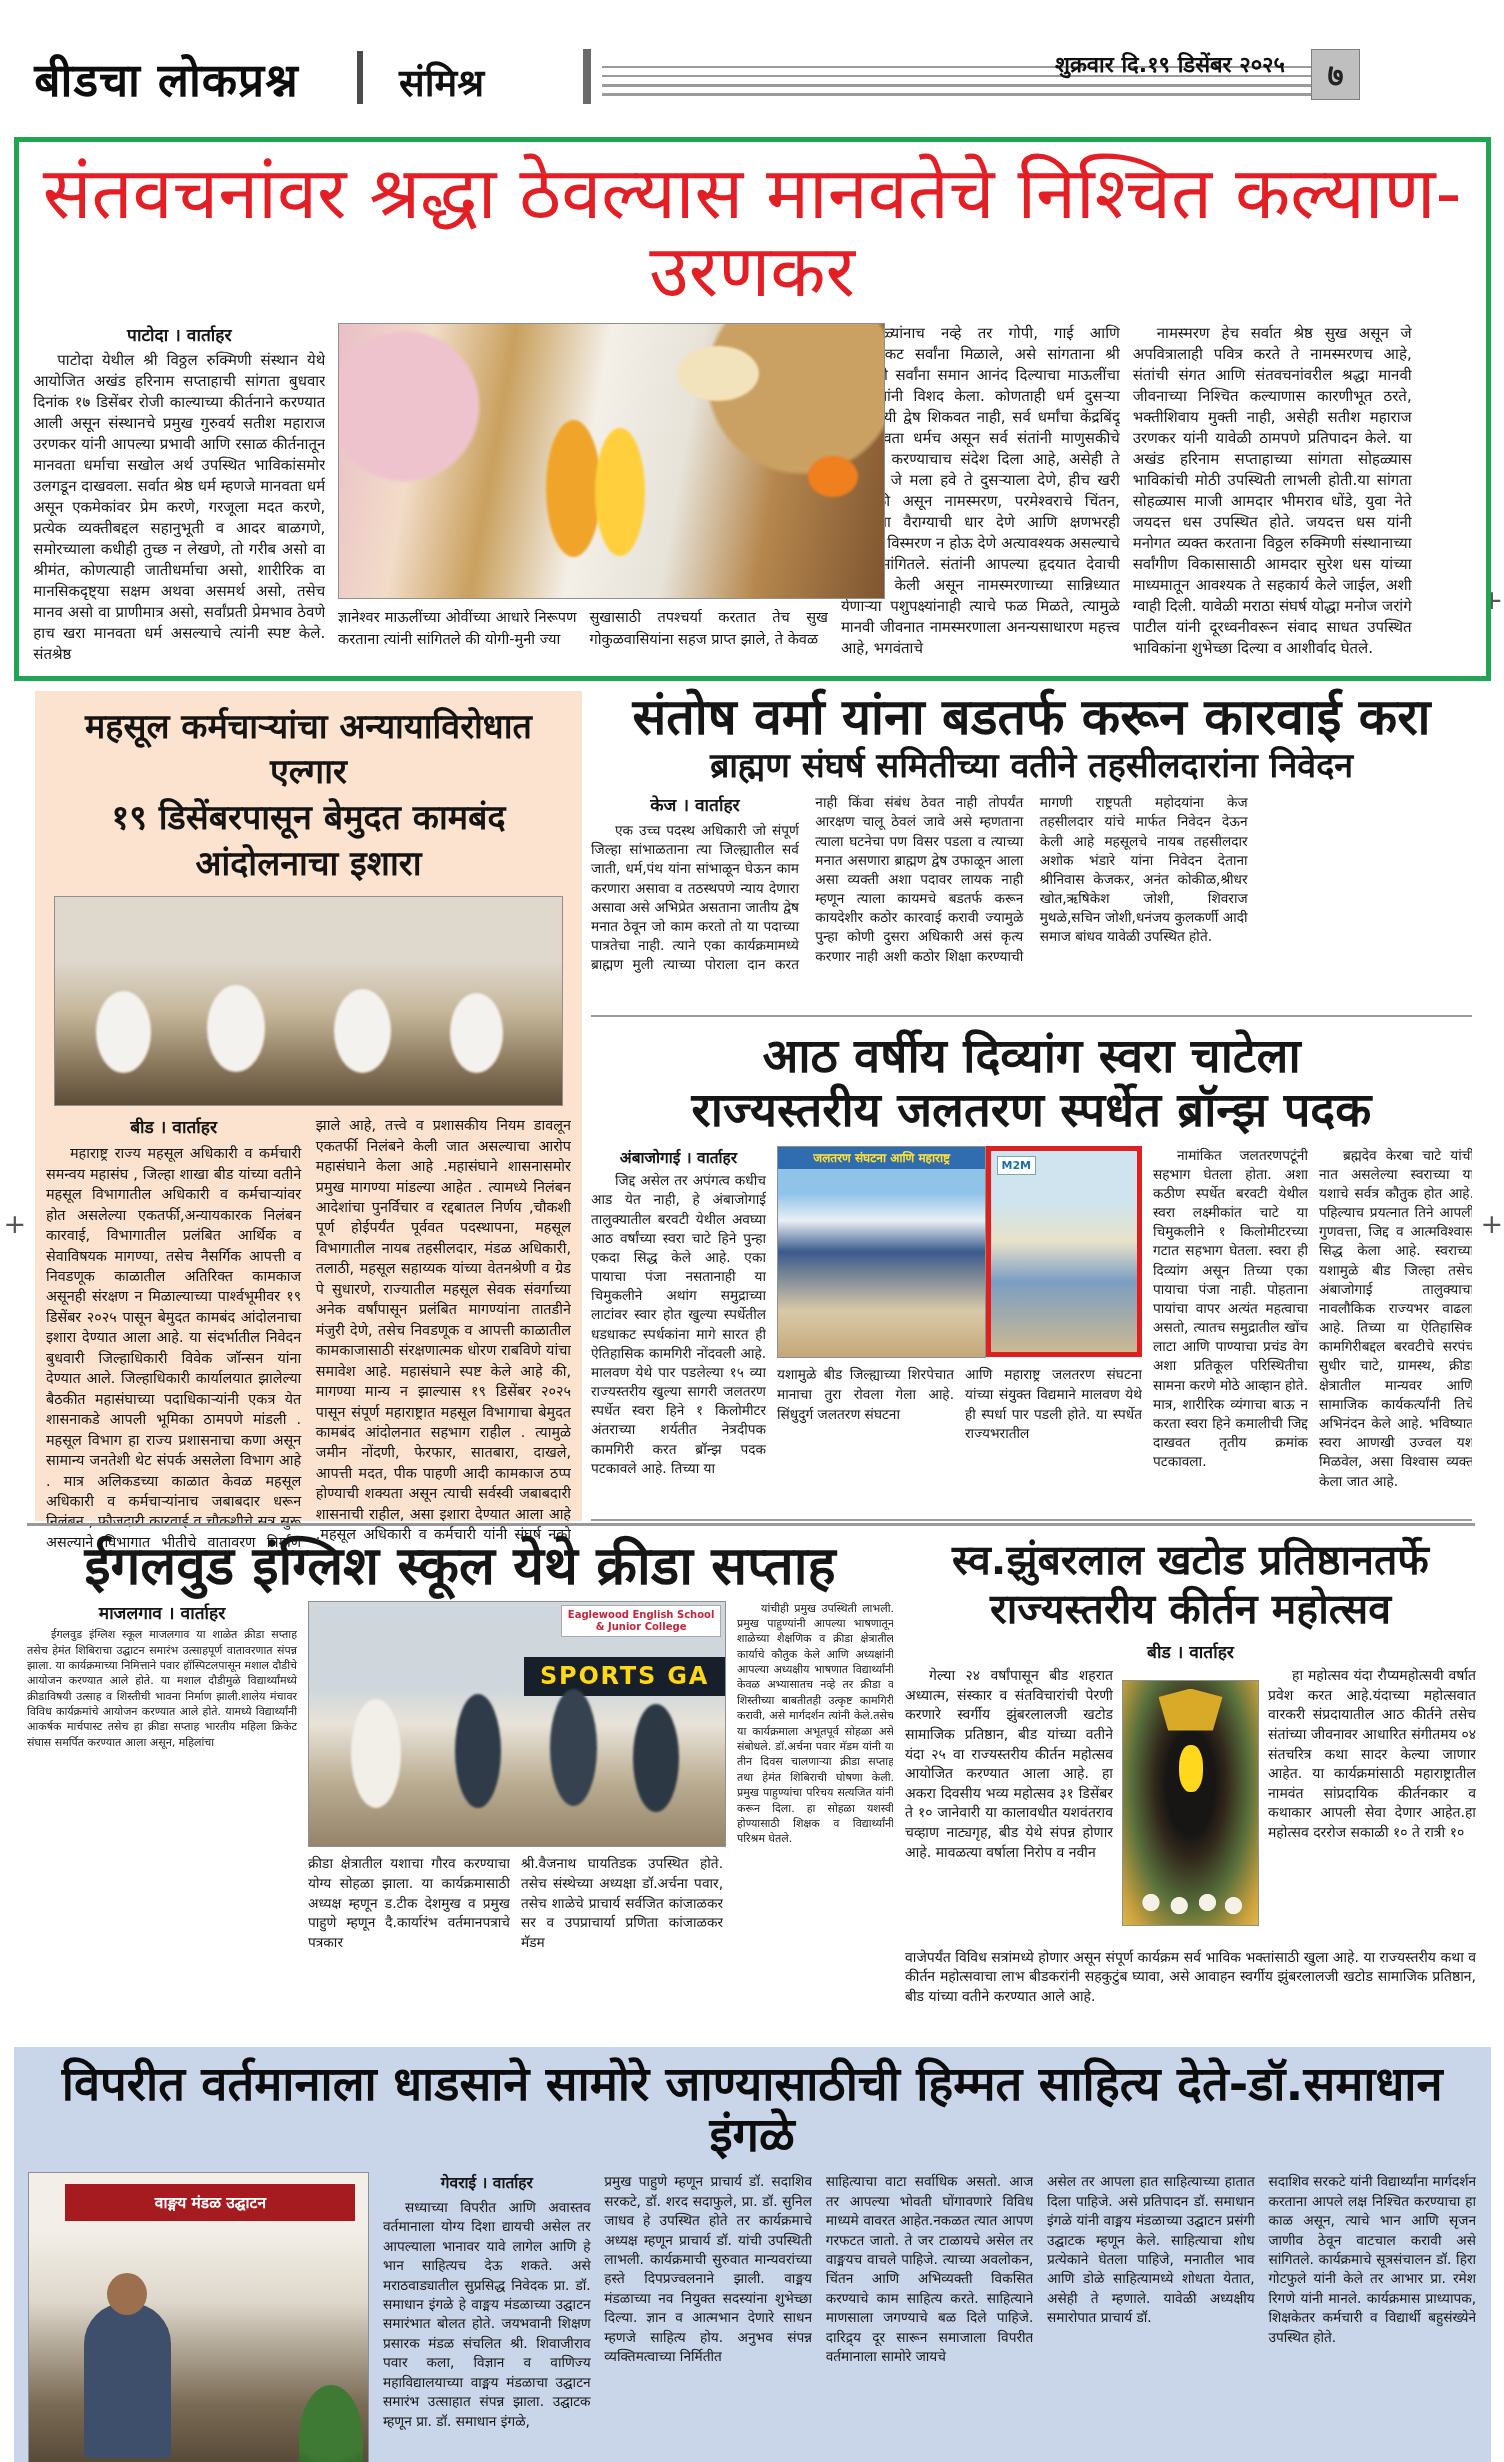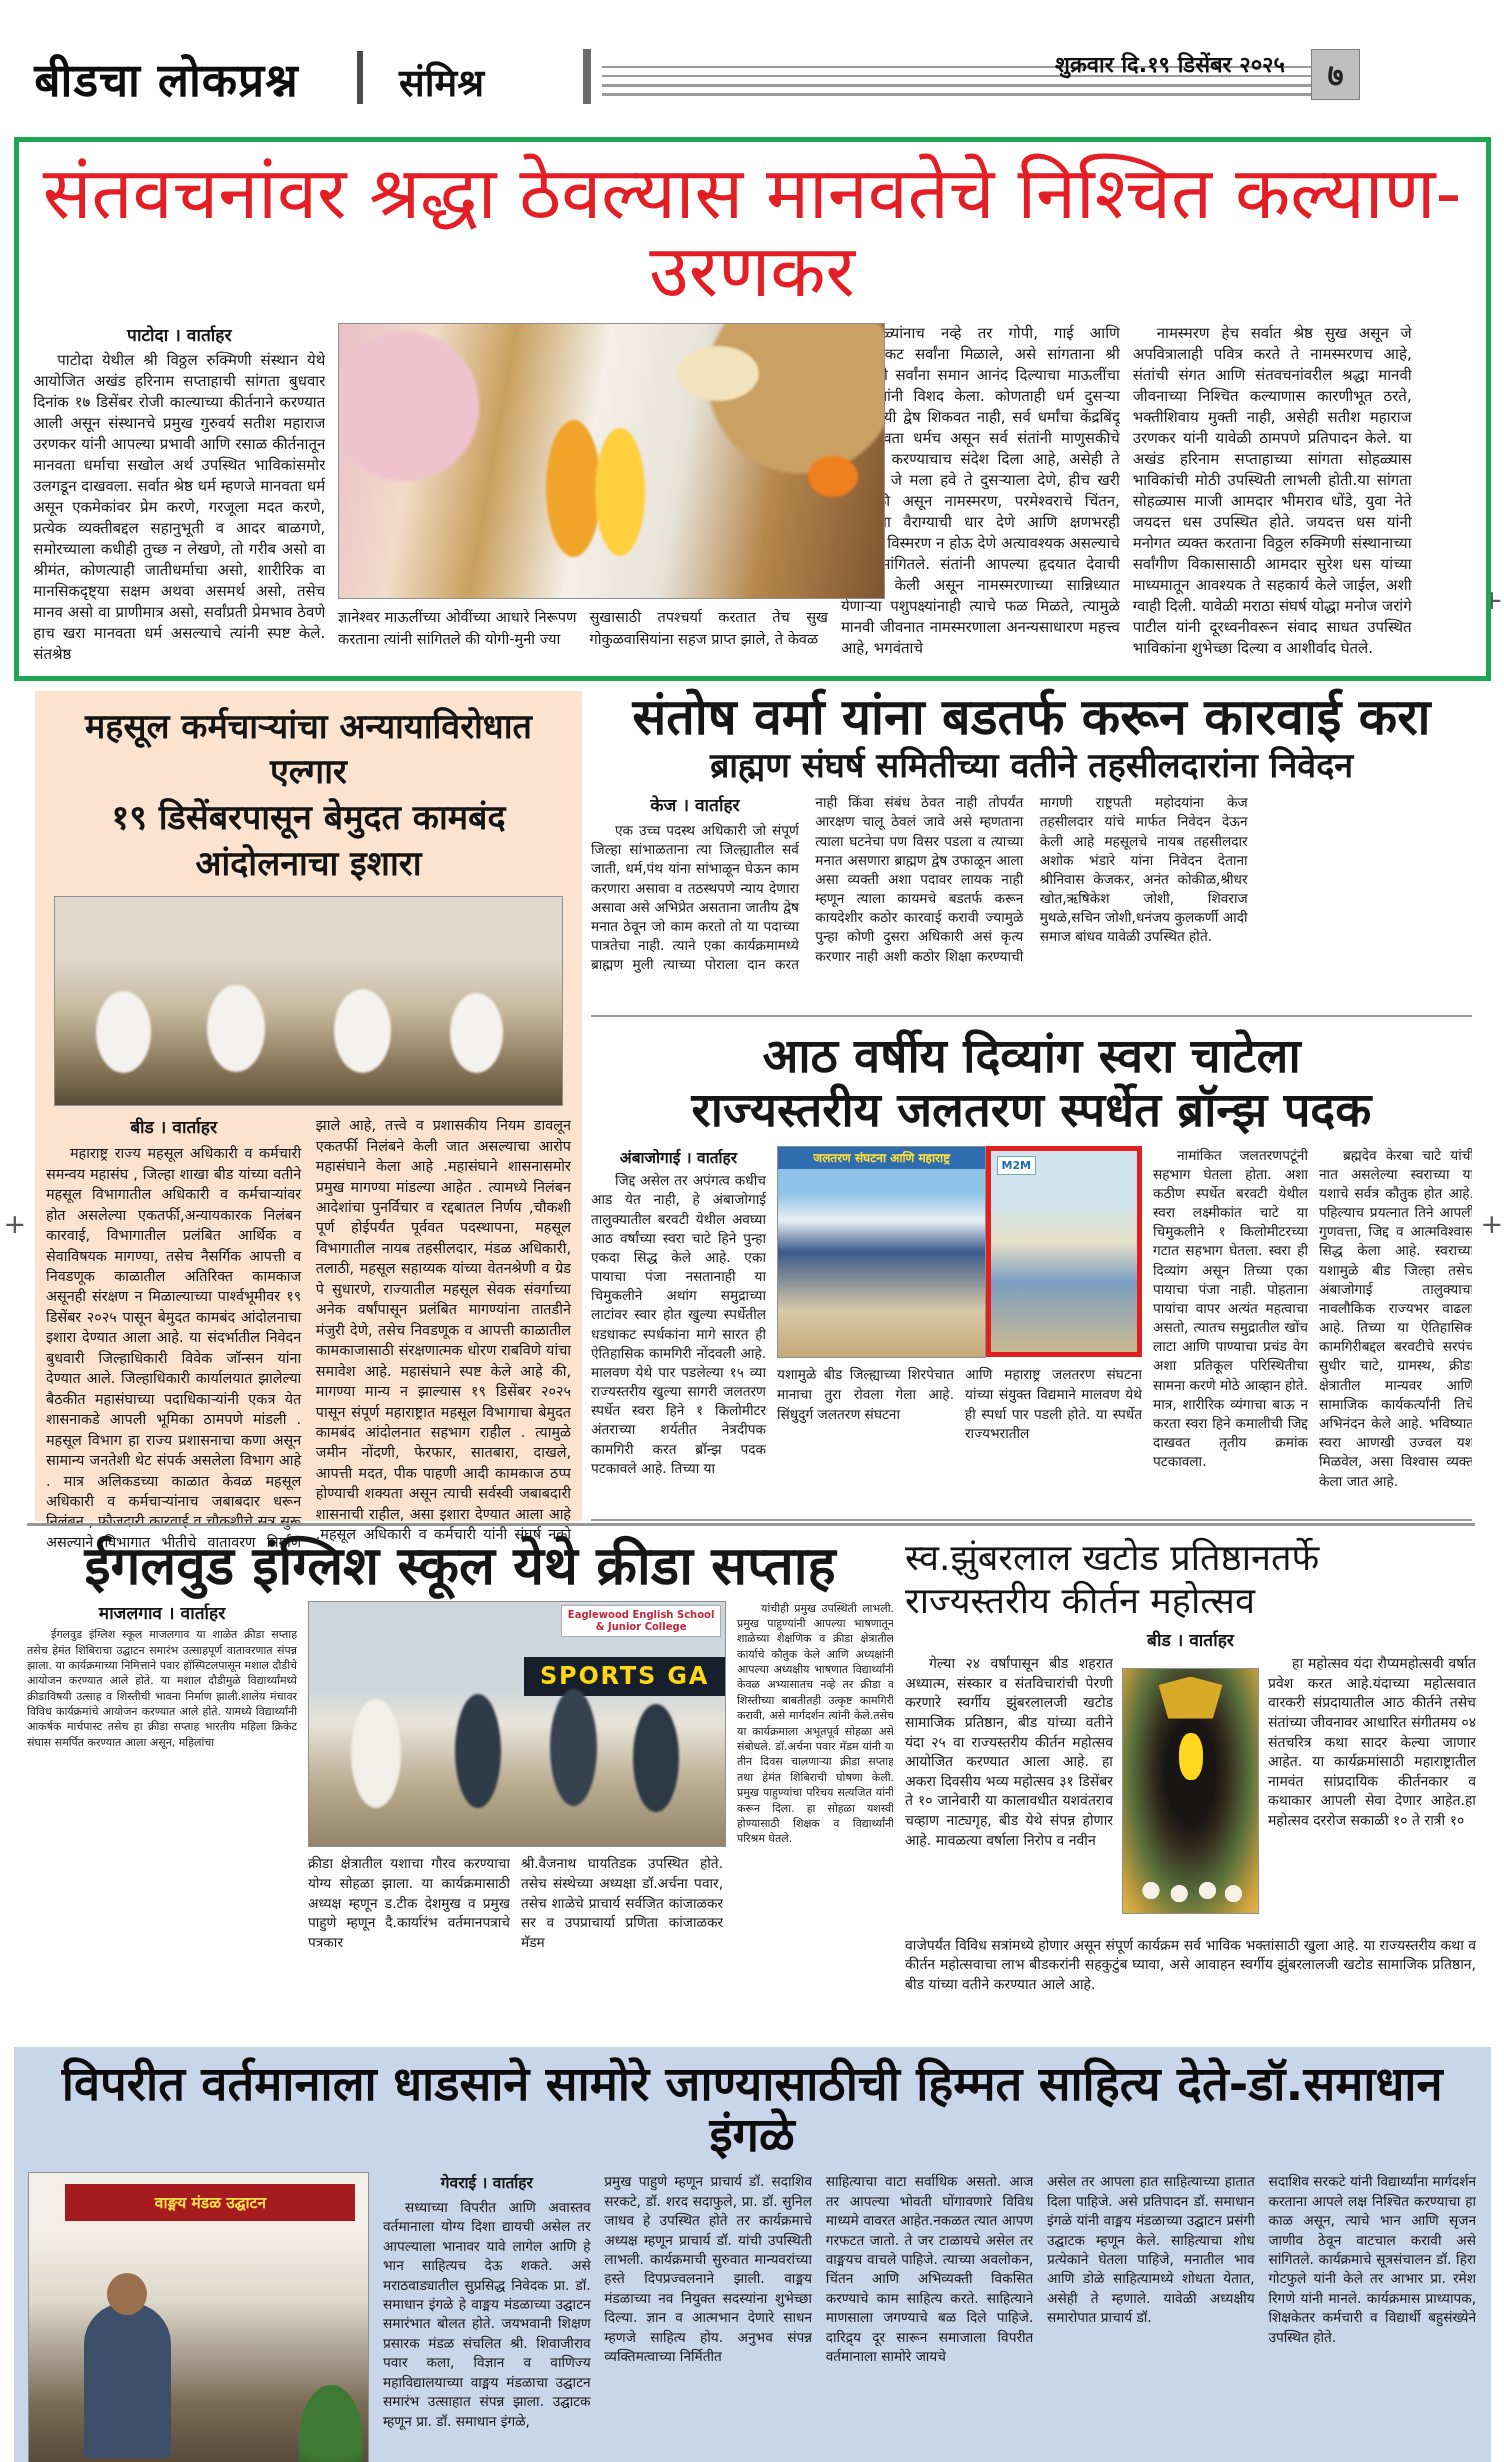--- a/index.html
+++ b/index.html
@@ -79,42 +79,42 @@
   .eg-photo{width:416px;height:244px;background:
       linear-gradient(180deg,#cfd6dc 0 35%,#e8e3d8 50%,#b9ab90 75%,#94846a 100%);}
   .eg-photo .board{position:absolute;top:3.6px;right:3.6px;width:155px;background:#fff;border:0.9px solid #aaa;color:#c2273d;font-size:10px;font-weight:800;text-align:center;padding:2.7px 1.8px;line-height:1.2;}
   .eg-photo .sports{position:absolute;top:55px;right:0;width:201px;background:#17202a;color:#ffd714;font-size:24px;font-weight:900;text-align:center;padding:5.5px 0;letter-spacing:1.8px;}
   .eg-minis{display:flex;gap:11px;margin-top:7.3px;}
   .eg-minis .cap{width:202px;font-size:13.7px;}
   .eg-colr{width:157px;flex:none;}
   .eagle .body{font-size:11px;}
   
   .kirtan{position:absolute;top:1534px;left:905px;width:571px;height:503px;box-sizing:border-box;}
-  .kirtan h2{margin:1.8px 0 0 0;font-size:36px;font-weight:400;line-height:1.2;}
+  .kirtan h2{margin:1.8px 0 0 0;text-align:center;font-size:41px;font-weight:700;line-height:1.2;}
   .kirtan .dl{margin-top:5.5px;}
   .kirtan-row{display:flex;gap:9px;height:274px;overflow:hidden;margin-top:1.8px;}
   .kt-col{flex:1;}
   .kt-img{width:135px;height:244px;flex:none;align-self:center;background:
       radial-gradient(ellipse at 50% 42%,#181614 0 26%,#32291c 38%,#59703c 62%,#caa13e 88%,#e0b84a 100%);}
   .kt-img .crown{position:absolute;top:7.3px;left:50%;transform:translateX(-50%);width:64px;height:42px;background:#d9a928;clip-path:polygon(15% 100%,0 20%,50% 0,100% 20%,85% 100%);}
   .kt-img .tilak{position:absolute;top:64px;left:50%;transform:translateX(-50%);width:24px;height:47px;background:#ffd71c;border-radius:45%;}
   .kt-img .garland{position:absolute;bottom:7.3px;left:11px;right:11px;height:31px;background:
       radial-gradient(circle at 15% 50%,#f5f1e6 0 8.2px,transparent 9px),
       radial-gradient(circle at 40% 60%,#f5f1e6 0 8.2px,transparent 9px),
       radial-gradient(circle at 65% 50%,#f5f1e6 0 8.2px,transparent 9px),
       radial-gradient(circle at 88% 60%,#f5f1e6 0 8.2px,transparent 9px);}
   .kirtan .body{font-size:14px;}
   .kt-foot{margin-top:7.3px;font-size:14px;line-height:1.4;text-align:justify;overflow:hidden;height:109px;}
   
   .sahitya{position:absolute;top:2047px;left:13.7px;width:1477px;height:429px;background:#c9d6ea;box-sizing:border-box;padding:9px 14.6px;}
   .sahitya h2{margin:1.8px 0 11px 0;text-align:center;font-size:47px;font-weight:900;line-height:1.1;color:#0c0c0c;}
   .sah-row{display:flex;gap:13.7px;height:328px;overflow:hidden;}
   .sah-photo{width:339px;height:321px;flex:none;background:
       linear-gradient(180deg,#f3efe8 0 18%,#ded7cb 40%,#7a6b55 72%,#46392a 100%);}
-  .sah-photo .banner{position:absolute;top:11px;left:36px;right:12.8px;background:#a61b1f;color:#fde047;font-size:15.5px;font-weight:800;text-align:center;padding:7.3px 1.8px;}
+  .sah-photo .banner{position:absolute;top:11px;left:36px;right:12.8px;background:#a61b1f;color:#ffffff;font-size:15.5px;font-weight:800;text-align:center;padding:7.3px 1.8px;}
   .sah-photo .plant{position:absolute;bottom:0;right:5.5px;width:64px;height:109px;background:radial-gradient(circle at 50% 20%,#3e7a33 0 55%,#2c5a25 80%);border-radius:50% 50% 7.3px 7.3px;}
   .sah-photo .man{position:absolute;bottom:36px;left:55px;width:87px;height:155px;background:#3d4f6b;border-radius:41px 41px 5.5px 5.5px;}
   .sah-photo .head{position:absolute;bottom:179px;left:78px;width:40px;height:42px;background:#9c6f4e;border-radius:50%;}
   .sah-col{flex:1;font-size:13.7px;line-height:1.42;text-align:justify;overflow:hidden;}
   .sah-col .dl{font-size:15.5px;}
 </style>
 </head>
 <body>
 
 <div class="page">

